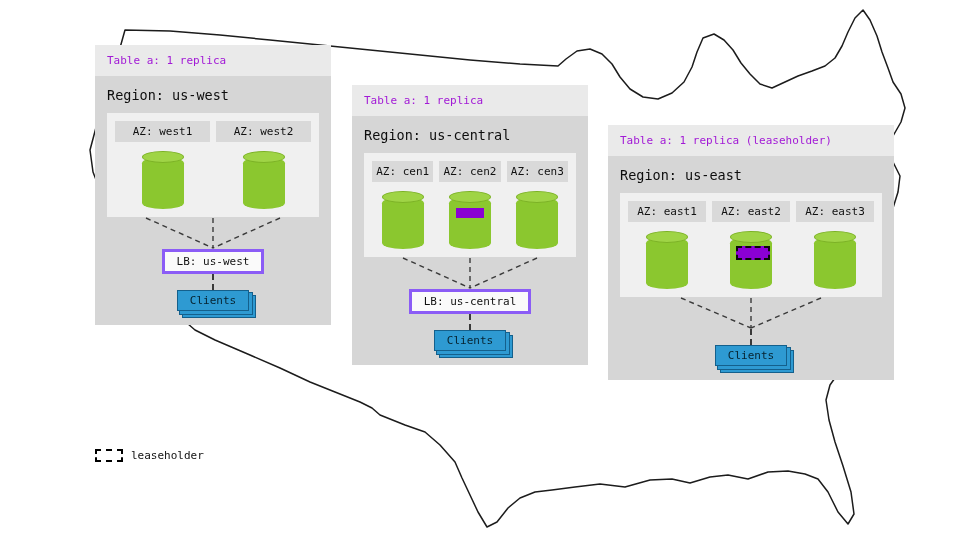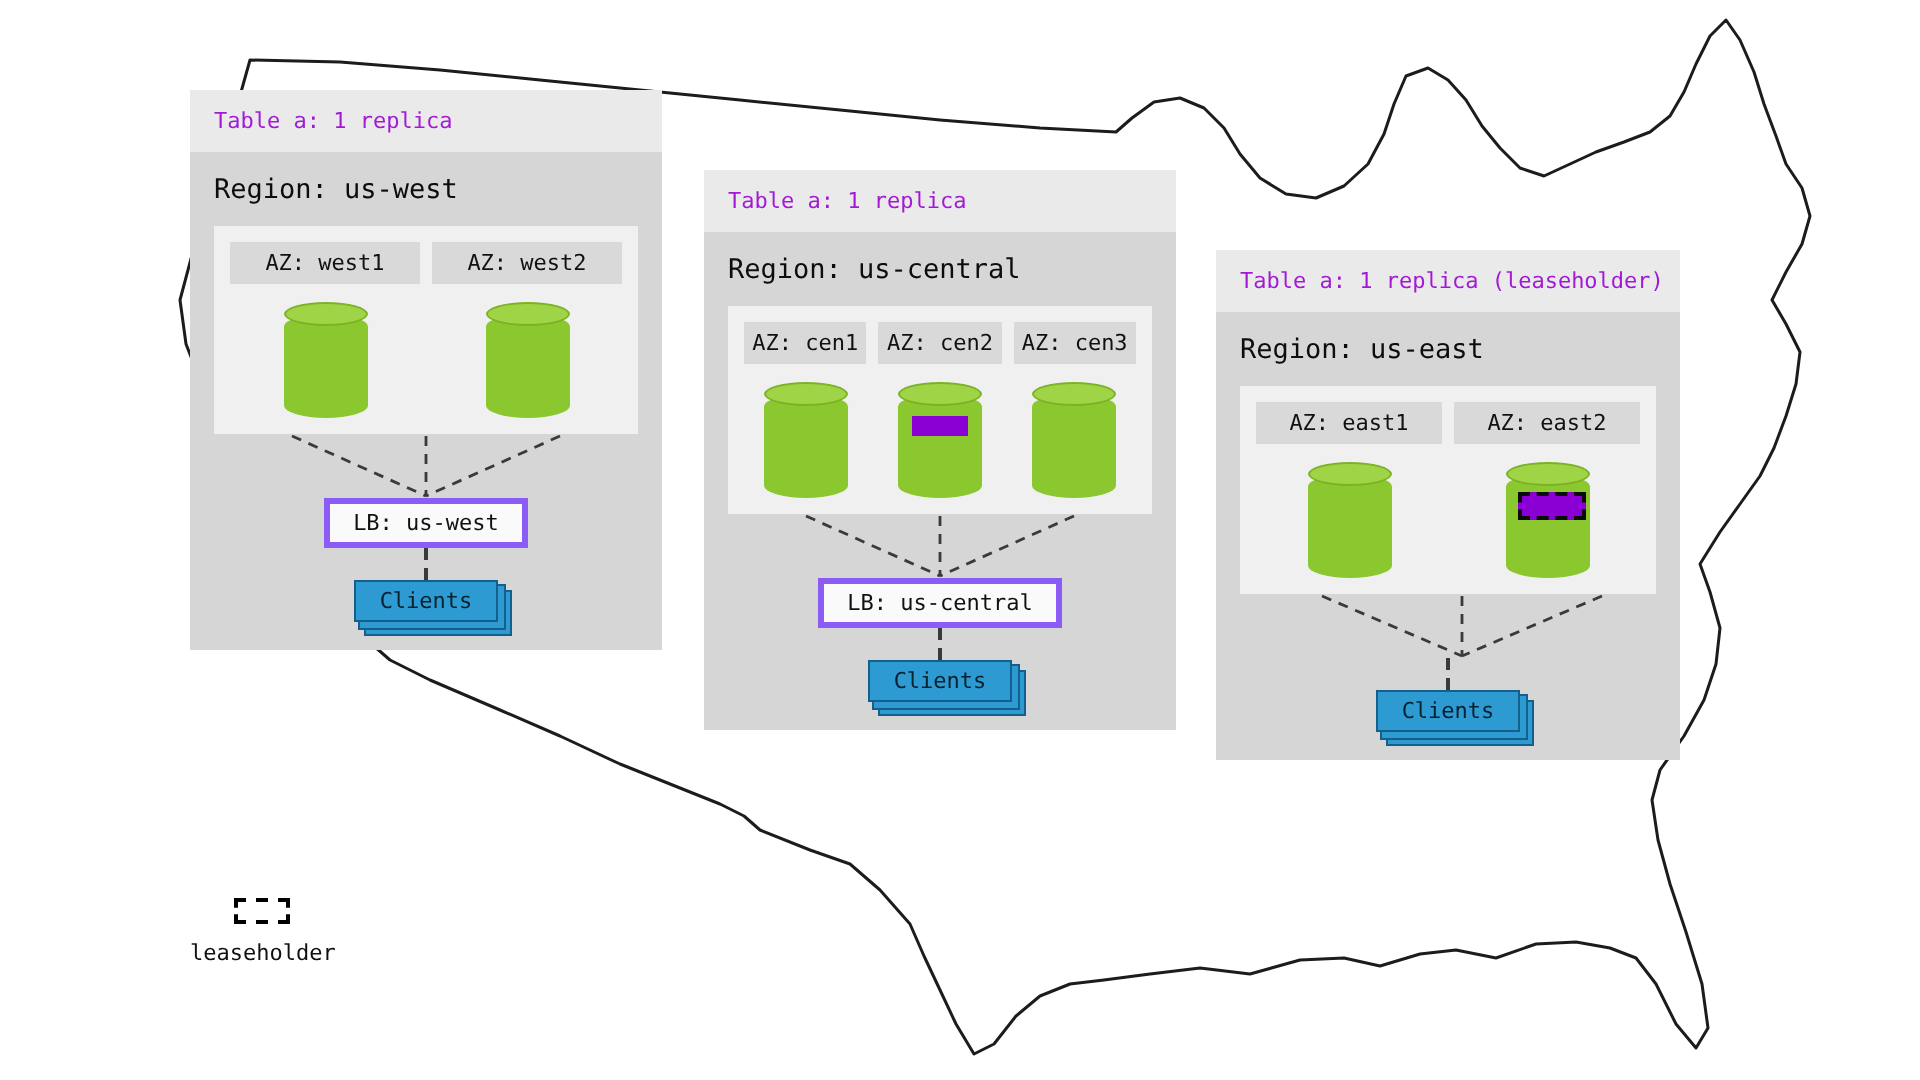--- a/index.html
+++ b/index.html
@@ -4,21 +4,21 @@
 <style>
   html,body{margin:0;padding:0;background:#fff;}
   .canvas{
     position:relative;width:960px;height:540px;background:#fff;overflow:hidden;
     font-family:"DejaVu Sans Mono","Liberation Mono",monospace;color:#111;border-radius:31px;
   }
   .us-map{position:absolute;left:0;top:0;z-index:0;}
 
   
   .region-card{position:absolute;z-index:2;width:236px;box-shadow:0 0 0 0 transparent;}
-  #card-east{width:232px;}
+  #card-east{width:286px;}
   .card-title{
     background:#eaeaea;color:var(--title-purple,#a21ad6);
     font-size:11px;padding:9px 12px;white-space:nowrap;
   }
   .card-body{background:#d6d6d6;padding:2px 12px 14px;}
   .region-title{font-size:13.5px;margin:9px 0 10px;color:#0d0d0d;}
 
   .az-panel{background:#f0f0f0;padding:8px;display:flex;gap:6px;}
   .az-col{flex:1;min-width:0;}
   .az-header{
@@ -59,21 +59,21 @@
     width:fit-content;margin:0 auto;position:relative;
     background:var(--clients-blue,#2e9ad2);border:1px solid #14608c;
     font-size:11px;padding:3px 12px;color:#06222f;
     box-shadow:3px 3px 0 0 var(--clients-blue,#2e9ad2),
                3px 3px 0 1px #14608c,
                6px 6px 0 0 var(--clients-blue,#2e9ad2),
                6px 6px 0 1px #14608c;
   }
 
   
-  .legend{position:absolute;left:95px;top:449px;z-index:2;display:flex;align-items:center;gap:8px;flex-direction:column;}
+  .legend{position:absolute;left:95px;top:449px;z-index:2;display:flex;align-items:center;gap:8px;}
   .legend-swatch{
     display:inline-block;width:24px;height:9px;background:#fff;
     border:2px dashed #000;box-sizing:content-box;
   }
   .legend-label{font-size:11px;color:#111;}
 </style>
 </head>
 <body>
 
 <div class="canvas">
@@ -184,20 +184,28 @@
           </div>
         </div>
         <div class="az-col">
           <div class="az-header">AZ: east2</div>
           <div class="cyl">
             <span class="cyl-body"></span>
             <span class="cyl-top"></span>
             <span class="range leaseholder"></span>
           </div>
         </div>
+        <div class="az-col">
+          <div class="az-header">AZ: east3</div>
+          <div class="cyl">
+            <span class="cyl-body"></span>
+            <span class="cyl-top"></span>
+
+          </div>
+        </div>
       </div>
       <svg class="fanout" width="222" height="32" viewBox="0 0 222 32">
         <g stroke="#3a3a3a" stroke-width="1.4" stroke-dasharray="5 4">
           <line x1="41" y1="1" x2="111" y2="31"></line>
           <line x1="111" y1="1" x2="111" y2="31"></line>
           <line x1="181" y1="1" x2="111" y2="31"></line>
         </g>
       </svg>
       <div class="vconn"></div>
       <div class="clients">Clients</div>

